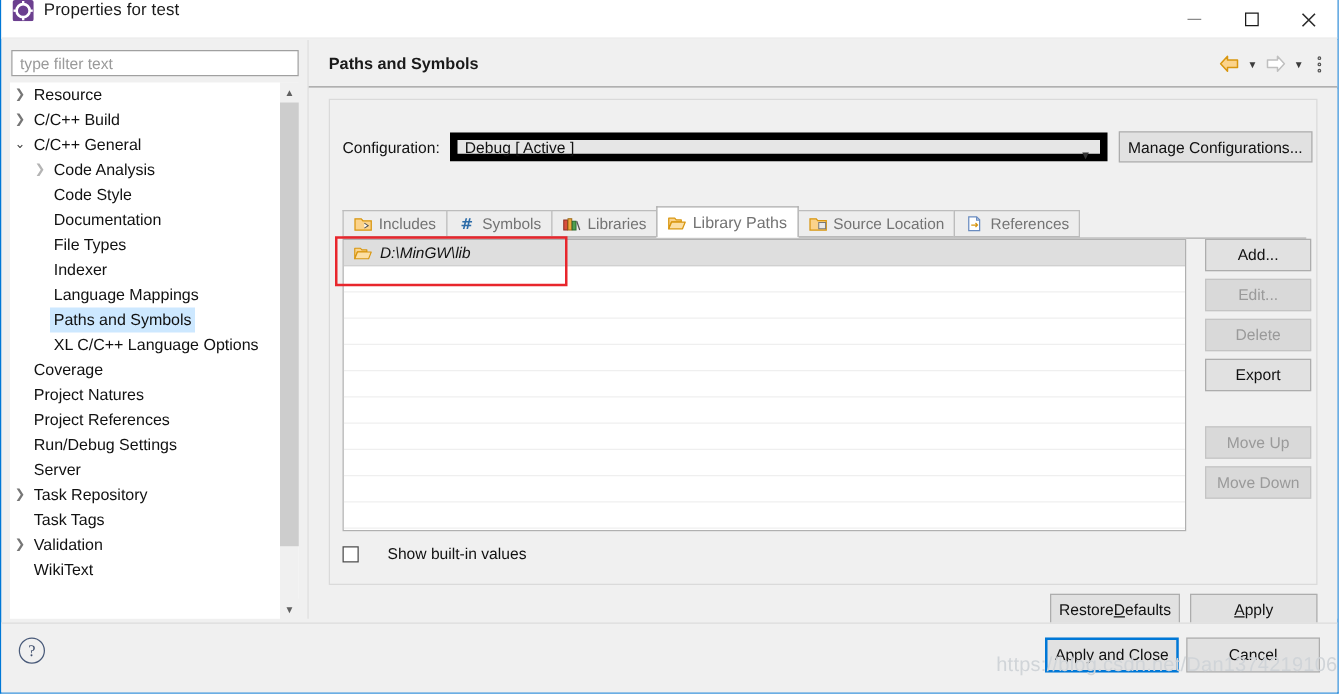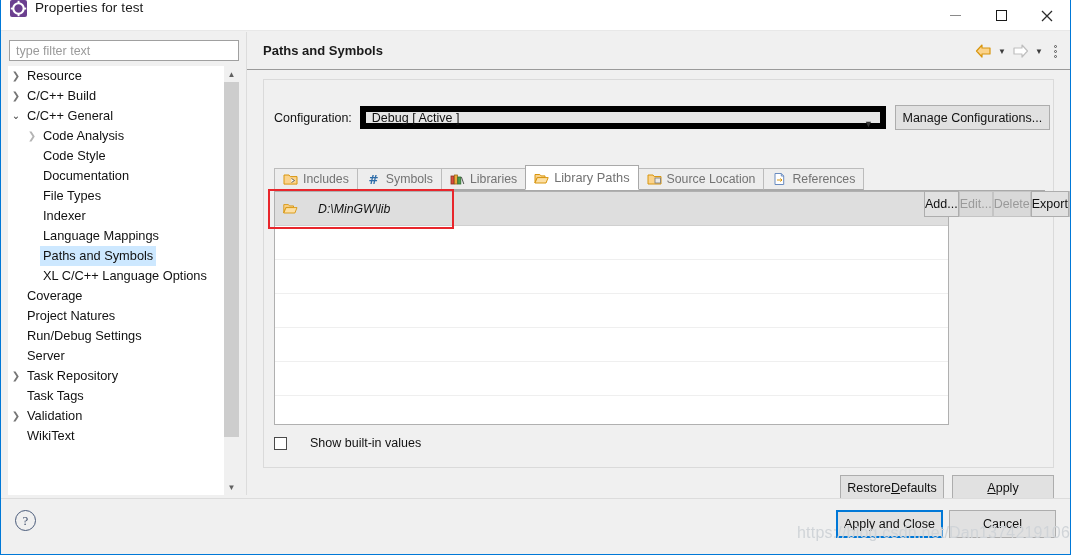--- a/index.html
+++ b/index.html
@@ -198,24 +198,24 @@
 
   
   .list-wrap {
     position: absolute; left: 10px; top: 111px;
     width: 675px; height: 234px;
     border: 1px solid #b0b0b0;
     background: #ffffff;
     overflow: hidden;
   }
   .list-row {
-    height: 34px;
+    height: 21px;
     border-bottom: 1px solid #efefef;
     display: flex; align-items: center;
-    padding-left: 8px; gap: 20px;
+    padding-left: 8px; gap: 6px;
     font-size: 12.3px;
   }
   .list-row.selected {
     background: #dedede;
     border-bottom: 1px solid #d0d0d0;
   }
   .list-row .path-text {
     font-style: italic; color: #111; font-size: 12.3px;
   }
   .folder-ico { width: 15px; height: 13px; display: block; }
@@ -232,23 +232,23 @@
     display: flex; align-items: center; gap: 23px;
   }
   .cbox {
     width: 13px; height: 13px;
     border: 1px solid #4a4a4a; background: #fff;
   }
   .checkrow span { font-size: 12.5px; color: #111; }
 
   
   .side-btns {
-    position: absolute; left: 660px; top: 111px;
+    position: absolute; left: 700px; top: 111px;
     width: 85px;
-    display: flex; flex-direction: row;
+    display: flex; flex-direction: column;
   }
   .side-btns .btn { width: 85px; height: 26px; margin-bottom: 6px; }
   .side-gap { height: 22px; }
 
   
   .page-btns {
     position: absolute; right: 16px; top: 404px;
     display: flex; gap: 8px;
   }
   .btn-restore { width: 104px; height: 26px; }
@@ -375,20 +375,24 @@
       <div class="tree-item">
         <span class="twisty"></span>
         <span class="lbl">Coverage</span>
       </div>
       <div class="tree-item">
         <span class="twisty"></span>
         <span class="lbl">Project Natures</span>
       </div>
       <div class="tree-item">
         <span class="twisty"></span>
+        <span class="lbl">Project References</span>
+      </div>
+      <div class="tree-item">
+        <span class="twisty"></span>
         <span class="lbl">Run/Debug Settings</span>
       </div>
       <div class="tree-item">
         <span class="twisty"></span>
         <span class="lbl">Server</span>
       </div>
       <div class="tree-item">
         <span class="twisty">❯</span>
         <span class="lbl">Task Repository</span>
       </div>

